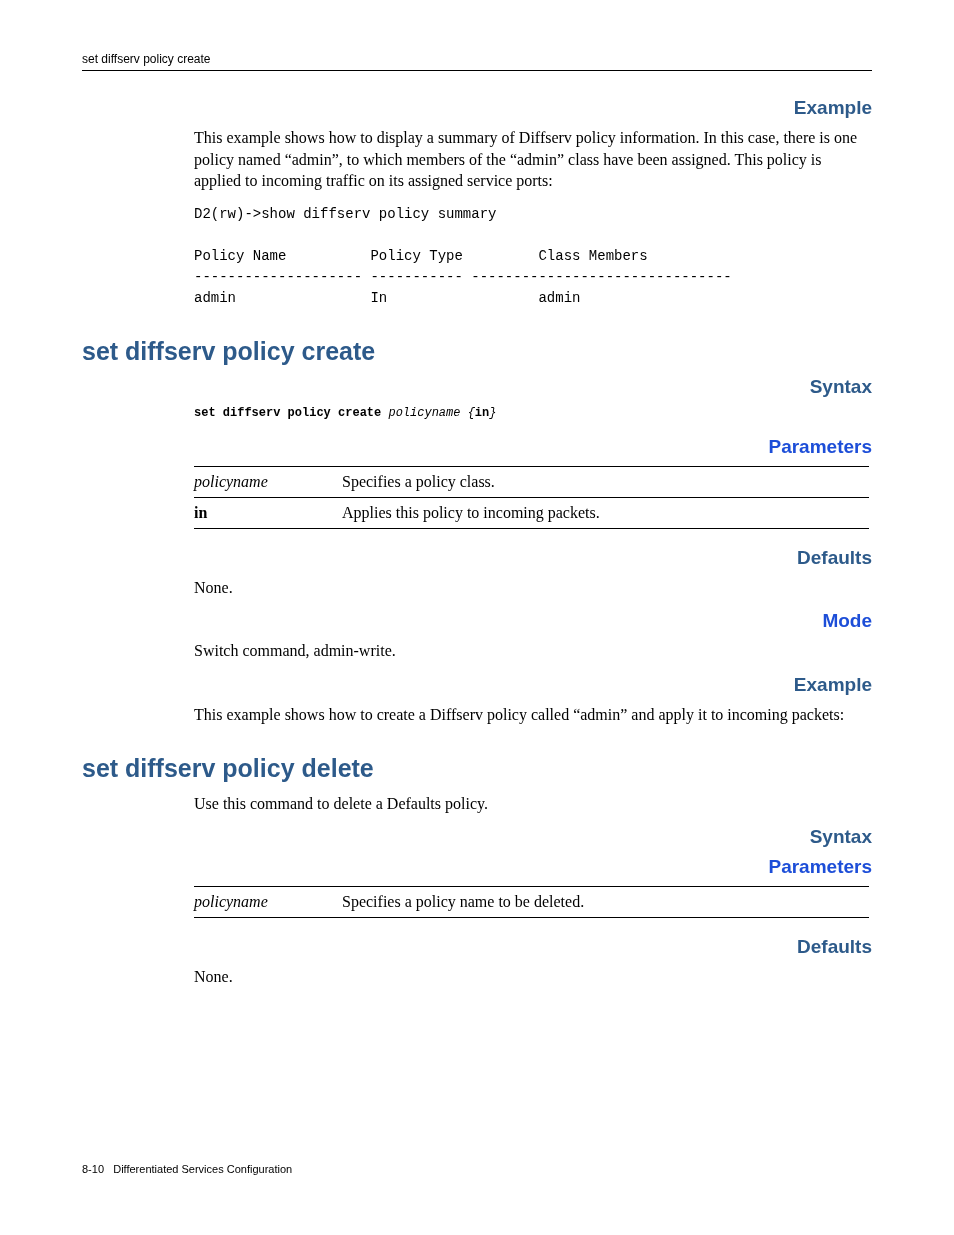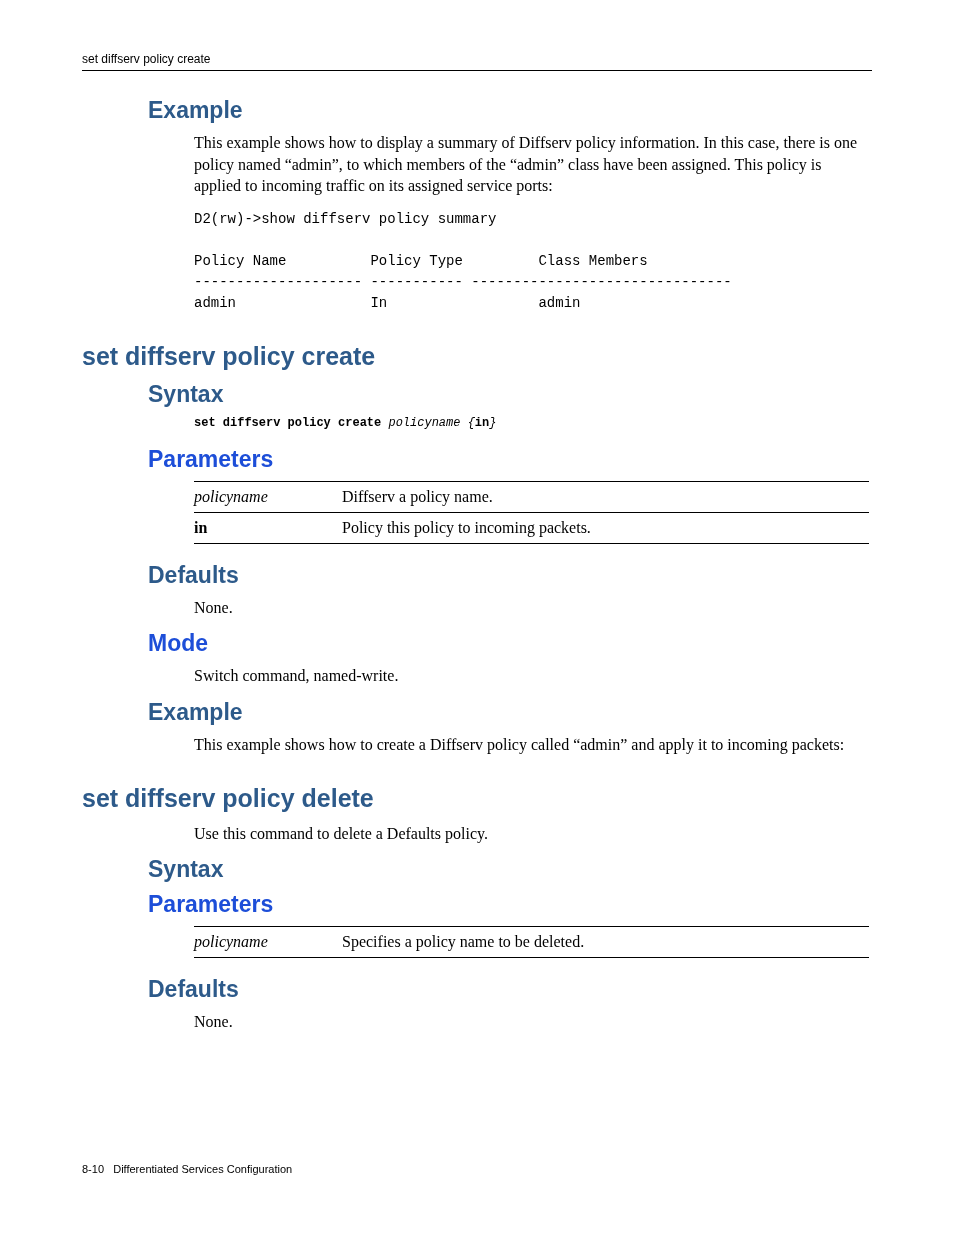--- a/index.html
+++ b/index.html
@@ -21,23 +21,24 @@
     font-size: 12px;
     color: #000;
     border-bottom: 1px solid #000;
     padding-bottom: 4px;
     margin-bottom: 26px;
   }
   .h3 {
     font-family: Arial, Helvetica, sans-serif;
     font-weight: bold;
     color: #2d5a8a;
-    font-size: 23px;
+    font-size: 19px;
     margin: 0 0 8px 0;
     padding-left: 66px;
+    text-align: right;
   }
   .h3.black {
     color: #1d4ed8;
   }
   .h2 {
     font-family: Arial, Helvetica, sans-serif;
     font-weight: bold;
     color: #2d5a8a;
     font-size: 25px;
     margin: 28px 0 10px 0;
@@ -113,34 +114,34 @@
     <span class="i">policyname</span>
     <span> </span>
     <span class="i">{</span><span class="b">in</span><span class="i">}</span>
   </div>
 
   <div class="h3 black">Parameters</div>
   <table class="ptable">
     <tbody>
         <tr class="top">
       <td class="pn">policyname</td>
-      <td>Diffserv a policy name.</td>
+      <td>Specifies a policy class.</td>
     </tr>
     <tr class="top bot">
       <td class="pnb">in</td>
-      <td>Policy this policy to incoming packets.</td>
+      <td>Applies this policy to incoming packets.</td>
     </tr>
   </tbody>
     </table>
 
   <div class="h3">Defaults</div>
   <p class="body">None.</p>
 
   <div class="h3 black">Mode</div>
-  <p class="body">Switch command, named‐write.</p>
+  <p class="body">Switch command, admin‐write.</p>
 
   <div class="h3">Example</div>
   <p class="body tight">This example shows how to create a Diffserv policy called “admin” and apply it to incoming packets:</p>
 
   <div class="h2">set diffserv policy delete</div>
   <p class="body">Use this command to delete a Defaults policy.</p>
 
   <div class="h3">Syntax</div>
 
   <div class="h3 black">Parameters</div>

